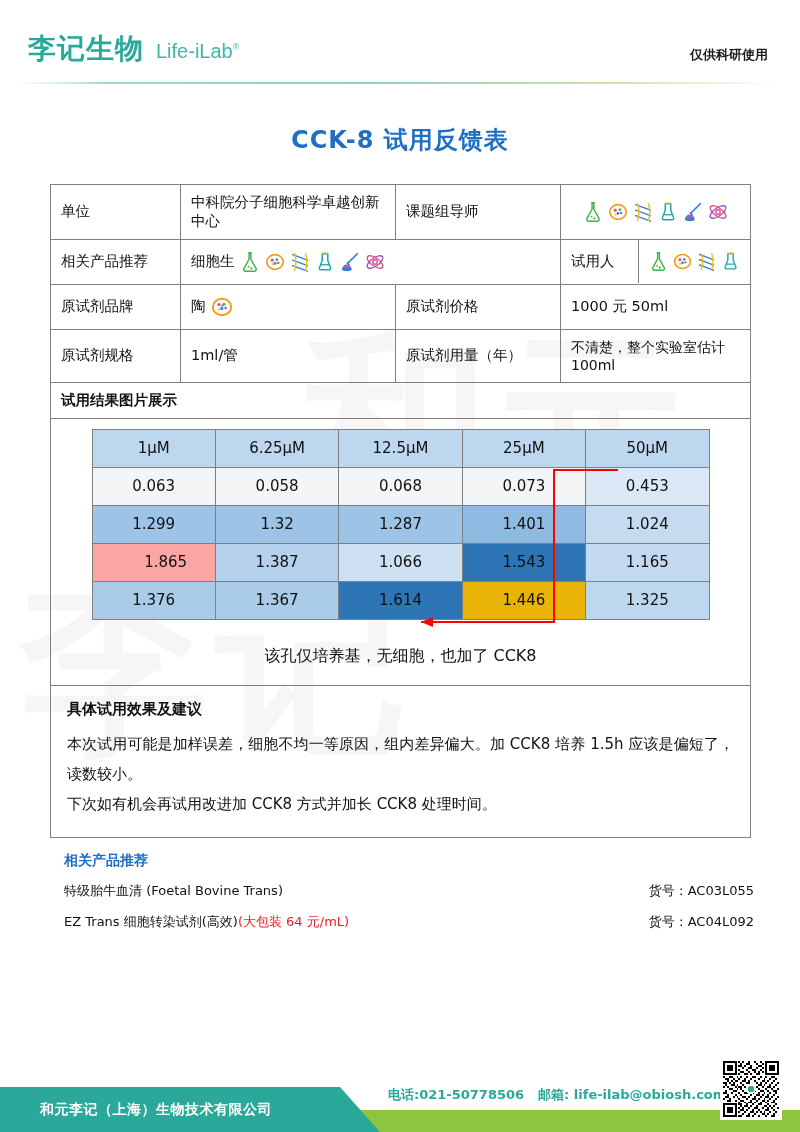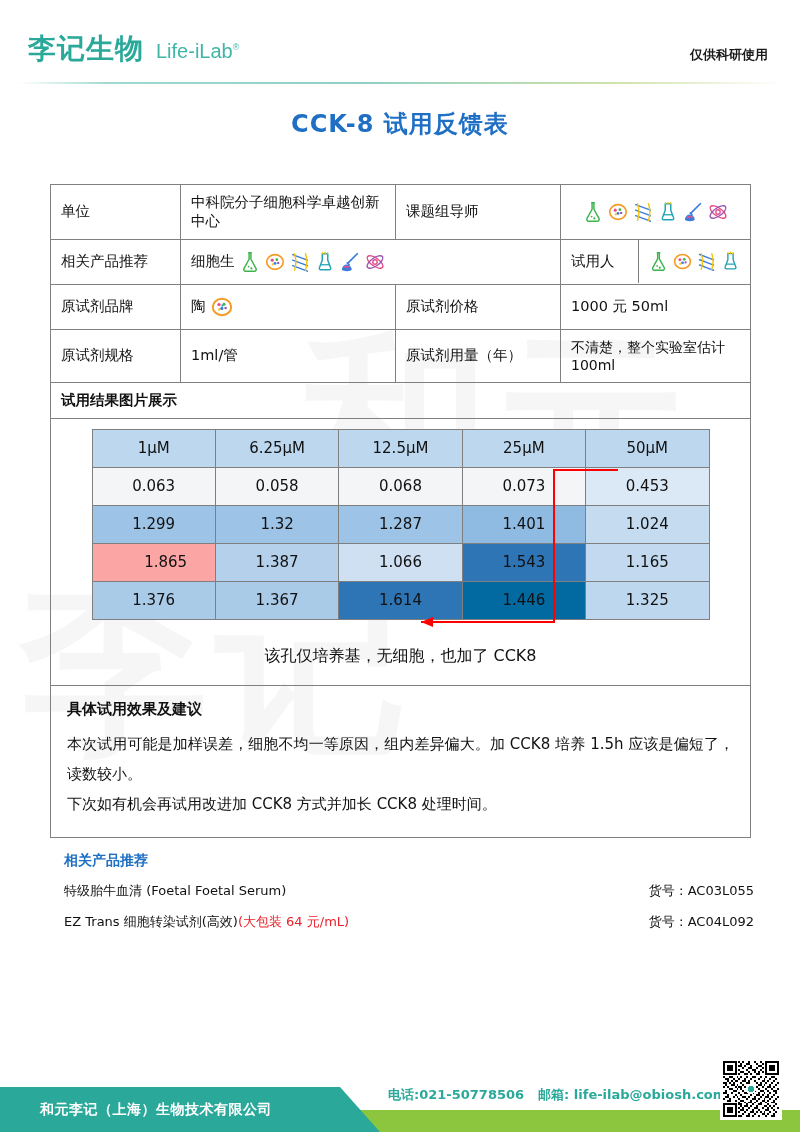--- a/index.html
+++ b/index.html
@@ -42,21 +42,21 @@
     font-size: 13px; color: #1a1a1a; font-weight: 600;
     font-family: "DejaVu Sans", sans-serif;
   }
   .header-rule {
     position: absolute; left: 18px; top: 82px; width: 764px; height: 2px;
     background: linear-gradient(to right, #ffffff 0%, #9fd9cf 12%, #8fcfc4 45%, #cfe2a8 78%, #ffffff 100%);
   }
 
   
   .doc-title {
-    position: absolute; left: 0; top: 108px; width: 800px; text-align: center;
+    position: absolute; left: 0; top: 124px; width: 800px; text-align: center;
     font-size: 24px; font-weight: bold; color: #1f6fc4; letter-spacing: 1px;
     font-family: "DejaVu Sans", sans-serif; z-index: 3;
   }
 
   
   .main-table {
     position: absolute; left: 50px; top: 184px; width: 700px;
     border-collapse: collapse; z-index: 2; background: transparent;
     table-layout: fixed;
   }
@@ -354,21 +354,21 @@
                     <td style="background: #fca5a5; padding-left: 24px;">1.865</td>
                     <td style="background: rgb(180, 208, 234);">1.387</td>
                     <td style="background: rgb(207, 224, 243);">1.066</td>
                     <td style="background: rgb(46, 117, 182);">1.543</td>
                     <td style="background: rgb(194, 217, 239);">1.165</td>
                   </tr>
                   <tr>
                     <td style="background: rgb(169, 203, 232);">1.376</td>
                     <td style="background: rgb(169, 203, 232);">1.367</td>
                     <td style="background: rgb(46, 117, 182);">1.614</td>
-                    <td style="background: #0369a1;">1.446</td>
+                    <td style="background: #eab308;">1.446</td>
                     <td style="background: rgb(189, 215, 238);">1.325</td>
                   </tr>
                 </tbody>
             </table>
             <div class="note-row">
               <span>该孔仅培养基，无细胞，也加了 CCK8</span>
               <svg class="redline" style="left:0;top:-158px;width:620px;height:200px;">
                 <polyline points="567,8 503,8 503,160 370,160" fill="none" stroke="#ff0000" stroke-width="2"></polyline>
                 <polygon points="370,160 382,155 382,165" fill="#ff0000"></polygon>
               </svg>
@@ -384,21 +384,21 @@
           <div class="fb-p">下次如有机会再试用改进加 CCK8 方式并加长 CCK8 处理时间。</div>
         </td>
       </tr>
     </tbody>
   </table>
 
   <div class="recs">
     <div class="recs-title">相关产品推荐</div>
     <div id="rec-list">
         <div class="rec-row">
-          <div class="rec-name">特级胎牛血清 (Foetal Foetal Serum)</div>
+          <div class="rec-name">特级胎牛血清 (Foetal Bovine Trans)</div>
           <div class="rec-sku">货号：AC03L055</div>
         </div>
         <div class="rec-row">
           <div class="rec-name">EZ Trans 细胞转染试剂(高效)<span class="rec-promo">(大包装 64 元/mL)</span></div>
           <div class="rec-sku">货号：AC04L092</div>
         </div>
       </div>
   </div>
 
   <div class="footer">

